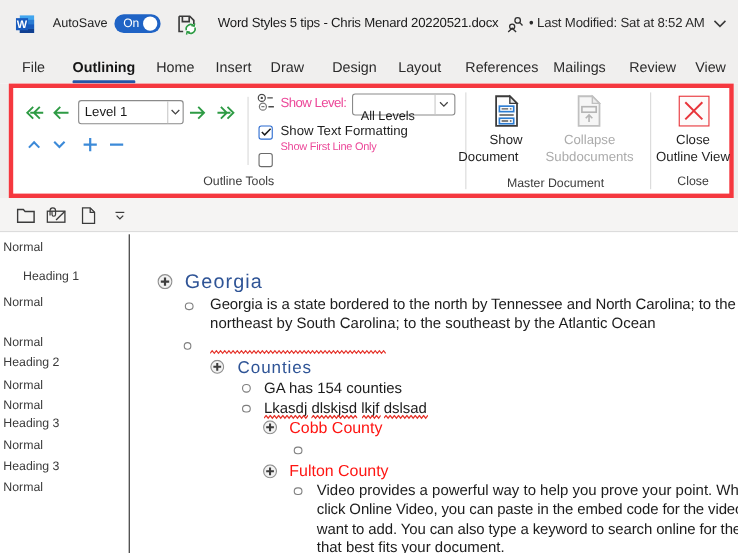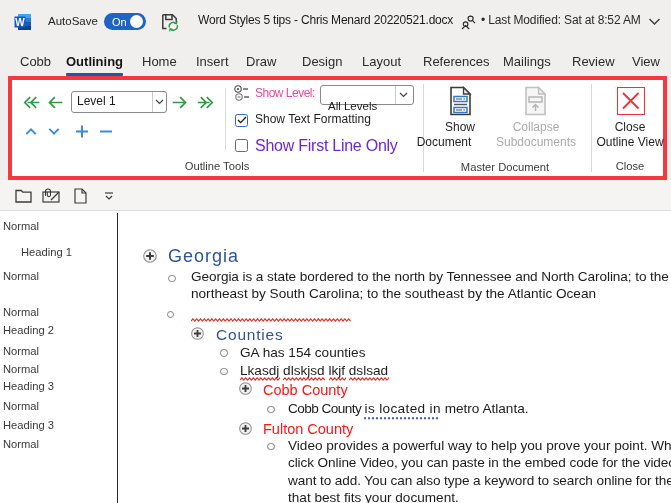--- a/index.html
+++ b/index.html
@@ -47,21 +47,21 @@
     <path d="M13.6 7.6 L16 10.2" fill="none" stroke="#2f2f2f" stroke-width="1.2"></path>
     <circle cx="6.6" cy="11.2" r="2.3" fill="none" stroke="#2f2f2f" stroke-width="1.2"></circle>
     <path d="M3 16 L6.6 12.6 L10.2 16" fill="none" stroke="#2f2f2f" stroke-width="1.2"></path>
   </svg>
 
   <div class="t" style="left:481px;top:21px;font-size:12px;letter-spacing:-0.15px;color:#2a2a2a;">• Last Modified: Sat at 8:52 AM</div>
   <svg class="ab" style="left:648px;top:17px" width="13" height="9" viewBox="0 0 13 9">
     <path d="M1.5 2 L6.5 7 L11.5 2" fill="none" stroke="#3b3b3b" stroke-width="1.4"></path>
   </svg>
 
-  <div class="t" style="left:20px;top:62px;font-size:13px;color:#2b2b2b;">Cobb</div>
+  <div class="t" style="left:20px;top:62px;font-size:13px;color:#2b2b2b;">File</div>
   <div class="t" style="left:66px;top:62px;font-size:13px;color:#151515;font-weight:bold;">Outlining</div>
   <div class="ab" style="left:66px;top:73px;width:56.5px;height:2.6px;background:#2456a8;border-radius:1px;"></div>
   <div class="t" style="left:142px;top:62px;font-size:13px;color:#2b2b2b;">Home</div>
   <div class="t" style="left:196px;top:62px;font-size:13px;color:#2b2b2b;">Insert</div>
   <div class="t" style="left:246px;top:62px;font-size:13px;color:#2b2b2b;">Draw</div>
   <div class="t" style="left:302px;top:62px;font-size:13px;color:#2b2b2b;">Design</div>
   <div class="t" style="left:362px;top:62px;font-size:13px;color:#2b2b2b;">Layout</div>
   <div class="t" style="left:423px;top:62px;font-size:13px;color:#2b2b2b;">References</div>
   <div class="t" style="left:503px;top:62px;font-size:13px;color:#2b2b2b;">Mailings</div>
   <div class="t" style="left:572px;top:62px;font-size:13px;color:#2b2b2b;">Review</div>
@@ -123,21 +123,21 @@
     <path d="M1 1 L4.5 4.5 L8 1" fill="none" stroke="#444" stroke-width="1.2"></path>
   </svg>
 
   <div class="ab" style="left:235px;top:113.5px;width:13px;height:13px;background:#fff;border:1.6px solid #2b6bd0;border-radius:2.5px;box-sizing:border-box;"></div>
   <svg class="ab" style="left:237px;top:116px" width="10" height="8" viewBox="0 0 10 8">
     <path d="M1 4 L3.6 6.6 L9 1" fill="none" stroke="#1a1a1a" stroke-width="1.3"></path>
   </svg>
   <div class="t" style="left:255px;top:120px;font-size:12px;color:#1f1f1f;">Show Text Formatting</div>
 
   <div class="ab" style="left:235px;top:139px;width:13px;height:13px;background:#fff;border:1.4px solid #6a6a6a;border-radius:2.5px;box-sizing:border-box;"></div>
-  <div class="t" style="left:255px;top:146px;font-size:16px;letter-spacing:-0.25px;color:#6d28d9;">Show First Line Only</div>
+  <div class="t" style="left:255px;top:134px;font-size:10px;letter-spacing:-0.25px;color:#ec4899;">Show First Line Only</div>
 
   <div class="t" style="left:217px;top:165.5px;font-size:11.2px;color:#3b3b3b;transform:translate(-50%,-50%);">Outline Tools</div>
 
   <div class="ab" style="left:423px;top:84px;width:1px;height:88px;background:#d9d9d9;"></div>
 
   <svg class="ab" style="left:449px;top:86px" width="23" height="30" viewBox="0 0 23 30">
     <path d="M2 1.5 H14.5 L21 8 V28.5 H2 Z" fill="#fdfdfd" stroke="#3b3b3b" stroke-width="1.6"></path>
     <path d="M14.5 1.5 V8 H21 Z" fill="#e8e8e8" stroke="#3b3b3b" stroke-width="1.3"></path>
     <rect x="5" y="10.5" width="13" height="5" fill="none" stroke="#2b7cd3" stroke-width="1.5"></rect>
     <path d="M7 13 H13 M14.5 13 H16" stroke="#555" stroke-width="1.2"></path>
@@ -249,21 +249,20 @@
     </svg>
   <svg class="ab" style="left:328.5px;top:377px" width="17" height="5" viewBox="0 0 17 5">
       <path d="M0 3.2 l1.9 -2.4 l1.9 2.4 l1.9 -2.4 l1.9 2.4 l1.9 -2.4 l1.9 2.4 l1.9 -2.4 l1.9 2.4 l1.9 -2.4 l1.9 2.4" fill="none" stroke="#e5332a" stroke-width="1.1"></path>
     </svg>
   <svg class="ab" style="left:349px;top:377px" width="40" height="5" viewBox="0 0 40 5">
       <path d="M0 3.2 l1.9 -2.4 l1.9 2.4 l1.9 -2.4 l1.9 2.4 l1.9 -2.4 l1.9 2.4 l1.9 -2.4 l1.9 2.4 l1.9 -2.4 l1.9 2.4 l1.9 -2.4 l1.9 2.4 l1.9 -2.4 l1.9 2.4 l1.9 -2.4 l1.9 2.4 l1.9 -2.4 l1.9 2.4 l1.9 -2.4 l1.9 2.4 l1.9 -2.4 l1.9 2.4" fill="none" stroke="#e5332a" stroke-width="1.1"></path>
     </svg>
 
   <div class="t" style="left:263px;top:389.5px;font-size:14.5px;color:#fe1512;">Cobb County</div>
 
-  <div class="t" style="left:288px;top:409px;font-size:13.6px;color:#1c1c1c;"><span style="letter-spacing:-0.55px;">Cobb County </span><span style="text-decoration:underline dotted #4456cc 1.9px;text-underline-offset:3.5px;letter-spacing:0.35px;">is located in</span> metro Atlanta.</div>
 
   <div class="t" style="left:263px;top:428.5px;font-size:14.5px;color:#fe1512;">Fulton County</div>
 
   <div class="t" style="left:288px;top:445.5px;font-size:13.6px;color:#1c1c1c;">Video provides a powerful way to help you prove your point. When you</div>
   <div class="t" style="left:288px;top:463.4px;font-size:13.6px;letter-spacing:-0.1px;color:#1c1c1c;">click Online Video, you can paste in the embed code for the video you</div>
   <div class="t" style="left:288px;top:481px;font-size:13.6px;letter-spacing:-0.1px;color:#1c1c1c;">want to add. You can also type a keyword to search online for the video</div>
   <div class="t" style="left:288px;top:497.5px;font-size:13.6px;color:#1c1c1c;">that best fits your document.</div>
 
 </div>
 

